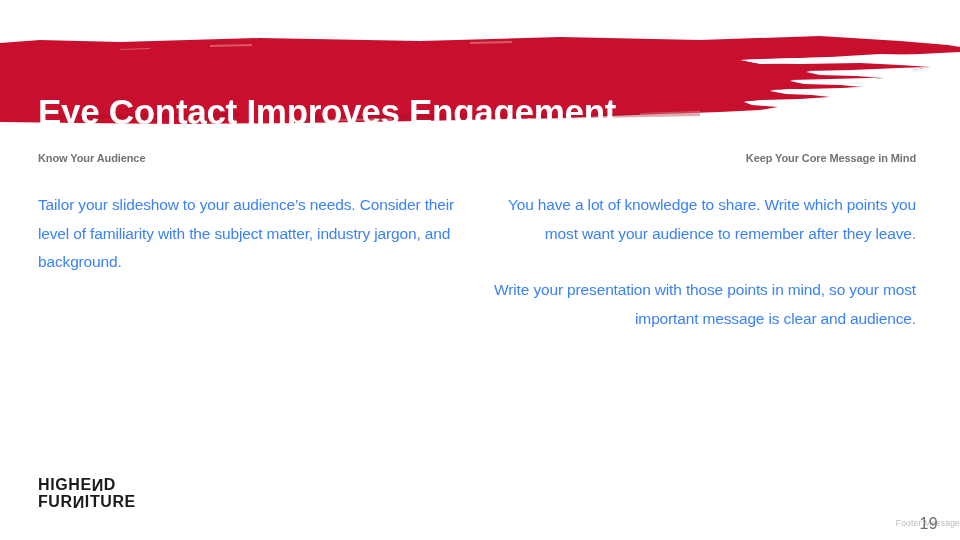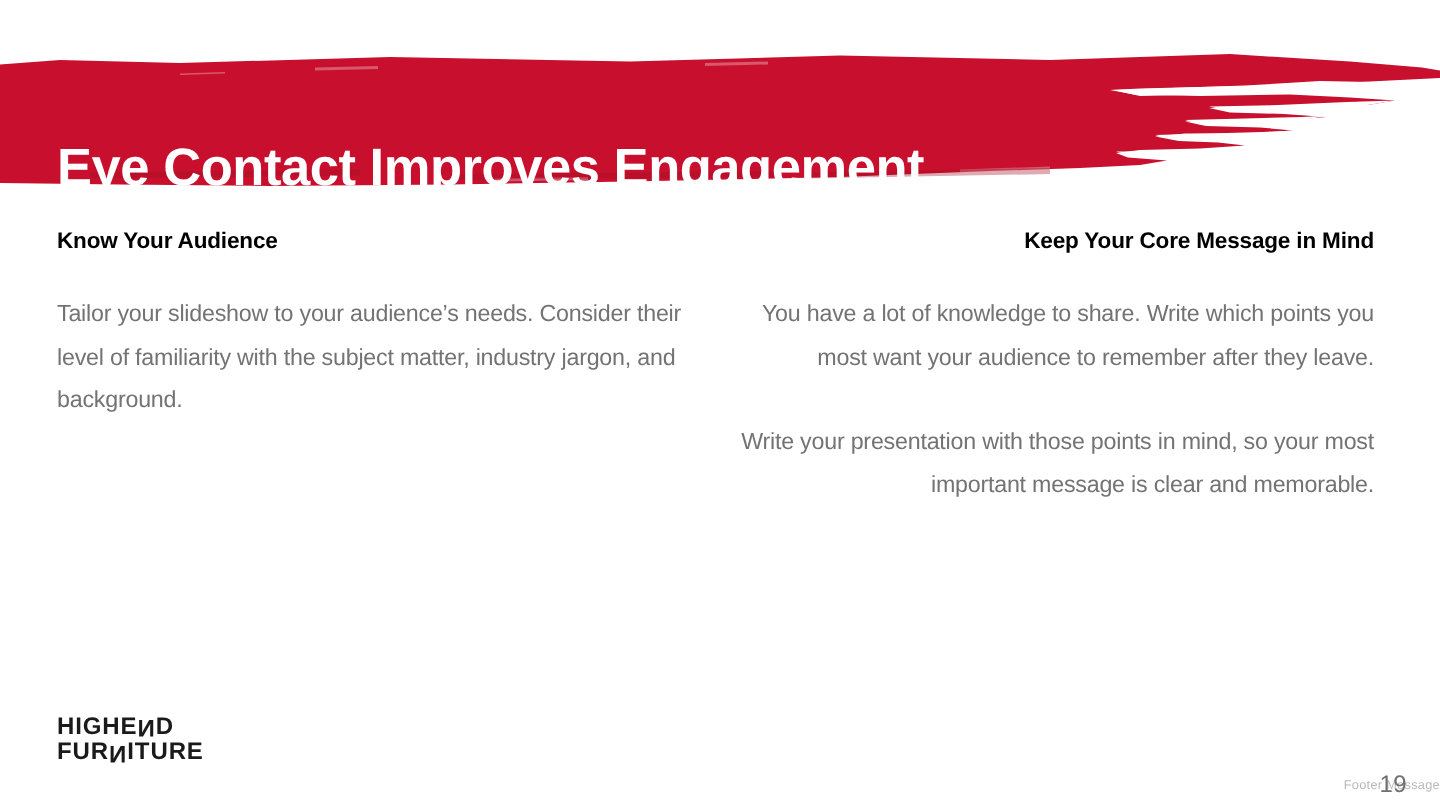--- a/index.html
+++ b/index.html
@@ -51,30 +51,30 @@
     width: 960px;
   }
   .column {
     position: absolute;
     top: 0;
   }
   .column.left  { left: 38px;  width: 420px; }
   .column.right { left: 486px; width: 430px; text-align: right; }
 
   .col-heading {
-    font-size: 15px;
+    font-size: 11px;
     font-weight: bold;
-    color: #000000;
+    color: #737373;
     margin: 0 0 26px 0;
     line-height: 1.2;
     letter-spacing: -0.1px;
   }
   .col-para {
     font-size: 15.5px;
-    color: #737373;
+    color: #3b82f6;
     line-height: 28.5px;
     margin: 0 0 28px 0;
     letter-spacing: -0.15px;
   }
   .col-para:last-child { margin-bottom: 0; }
 
   
   .logo {
     position: absolute;
     left: 38px;
@@ -151,21 +151,21 @@
   <div class="columns">
 
     <div class="column left">
       <h2 class="col-heading">Know Your Audience</h2>
       <p class="col-para">Tailor your slideshow to your audience’s needs. Consider their level of familiarity with the subject matter, industry jargon, and background.</p>
     </div>
 
     <div class="column right">
       <h2 class="col-heading">Keep Your Core Message in Mind</h2>
       <p class="col-para">You have a lot of knowledge to share. Write which points you most want your audience to remember after they leave.</p>
-      <p class="col-para">Write your presentation with those points in mind, so your most important message is clear and memorable.</p>
+      <p class="col-para">Write your presentation with those points in mind, so your most important message is clear and audience.</p>
     </div>
 
   </div>
 
   <div class="logo">
     <div class="logo-line">
       <span>HIGHE</span><span class="logo-n">N</span><span>D</span>
     </div>
     <div class="logo-line">
       <span>FUR</span><span class="logo-n">N</span><span>ITURE</span>

